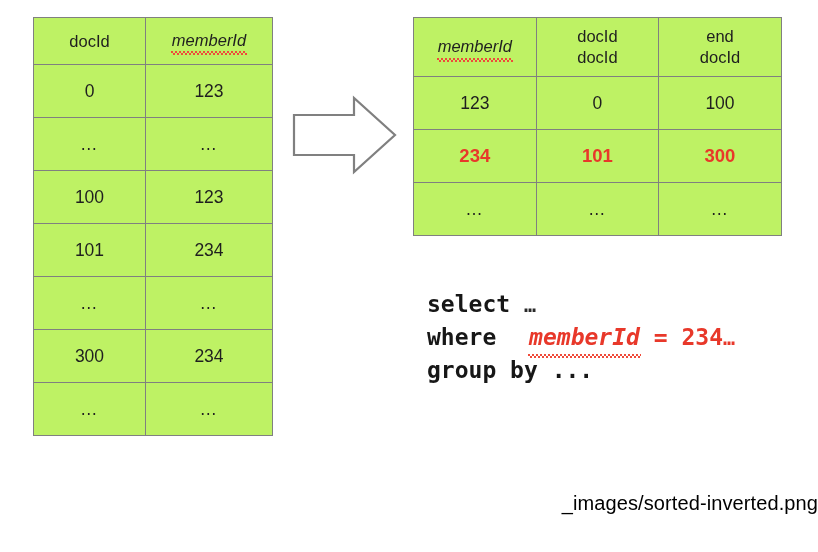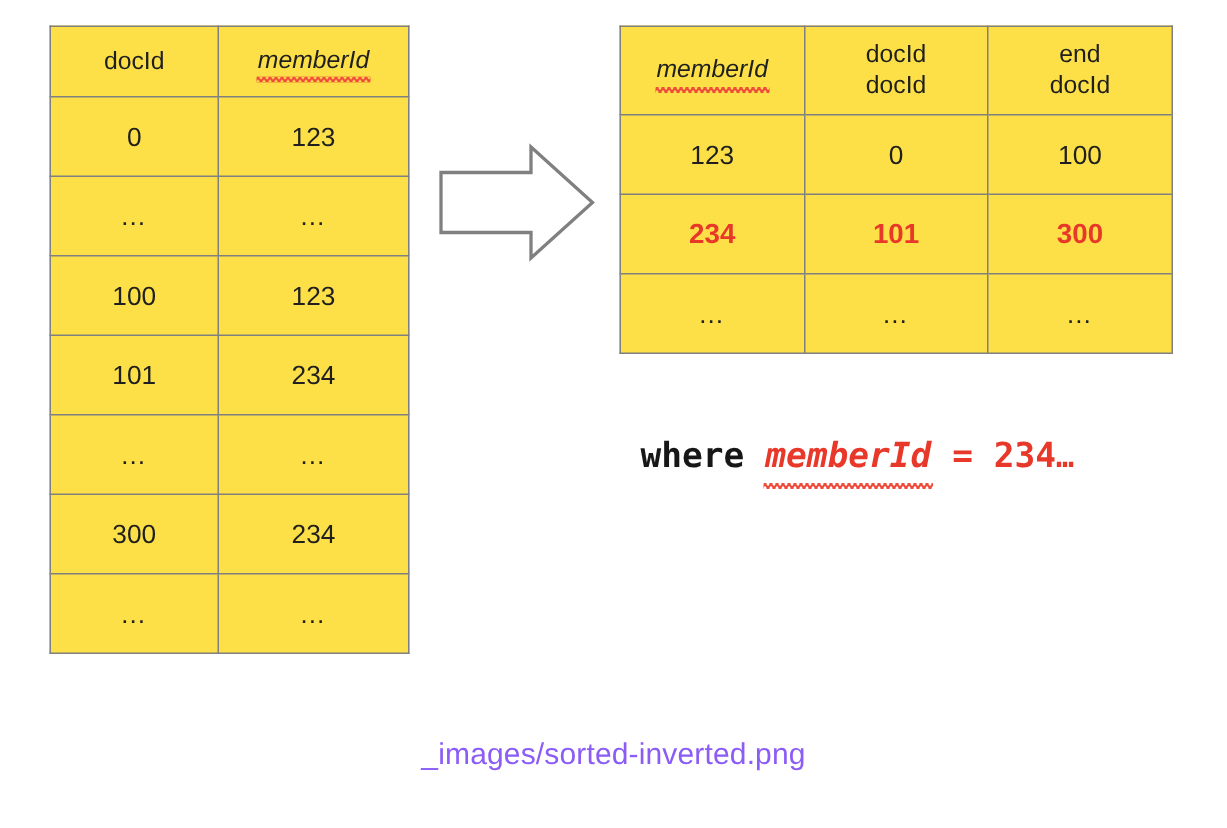--- a/index.html
+++ b/index.html
@@ -14,21 +14,21 @@
     overflow: hidden;
     font-family: "Liberation Sans", sans-serif;
     color: #1a1a1a;
   }
 
   
   .tbl {
     position: absolute;
     border-collapse: collapse;
     table-layout: fixed;
-    background: #fde047;
+    background: #bef264;
     padding-left: 10px;
   }
   .tbl td, .tbl th {
     border: 1.6px solid #808080;
     text-align: center;
     vertical-align: middle;
     font-weight: normal;
     padding: 0;
     color: #1f1f1f;
   }
@@ -106,36 +106,36 @@
     left: 427px;
     top: 288px;
     font-family: "DejaVu Sans Mono", "Liberation Mono", monospace;
     font-weight: bold;
     font-size: 23px;
     line-height: 1.42;
     color: #171717;
     white-space: nowrap;
   }
   #sql-block .kw { color: #171717; }
-  #sql-block .red { color: #e8382a; }
+  #sql-block .red { color: #e8382a; margin-left: 19px; }
   #sql-block .dots-small {
     font-size: 20px;
     color: #2a2a2a;
   }
   #sql-block .red .dots-small { color: #e8382a; }
 
   
   #caption {
     position: absolute;
     left: 0;
     top: 492px;
     width: 818px;
-    text-align: center;
+    text-align: right;
     font-size: 20px;
-    color: #8b5cf6;
+    color: #000000;
     letter-spacing: 0.1px;
   }
 </style>
 </head>
 <body>
 
 <table class="tbl" id="flat-table">
   <colgroup>
       <col class="c1">
       <col class="c2">
@@ -224,16 +224,18 @@
     </tr>
     <tr>
       <td class="ellipsis">…</td>
       <td class="ellipsis">…</td>
       <td class="ellipsis">…</td>
     </tr>
   </tbody>
 </table>
 
 <div id="sql-block">
+  <div><span class="kw">select</span> <span class="dots-small">…</span></div>
   <div><span class="kw">where</span> <span class="red"><span class="squiggle"><span>memberId</span></span> <span>=</span> <span>234</span><span class="dots-small">…</span></span></div>
+  <div><span class="kw">group by</span> <span>...</span></div>
 </div>
 
 <div id="caption">_images/sorted-inverted.png</div>
 
 </body></html>

